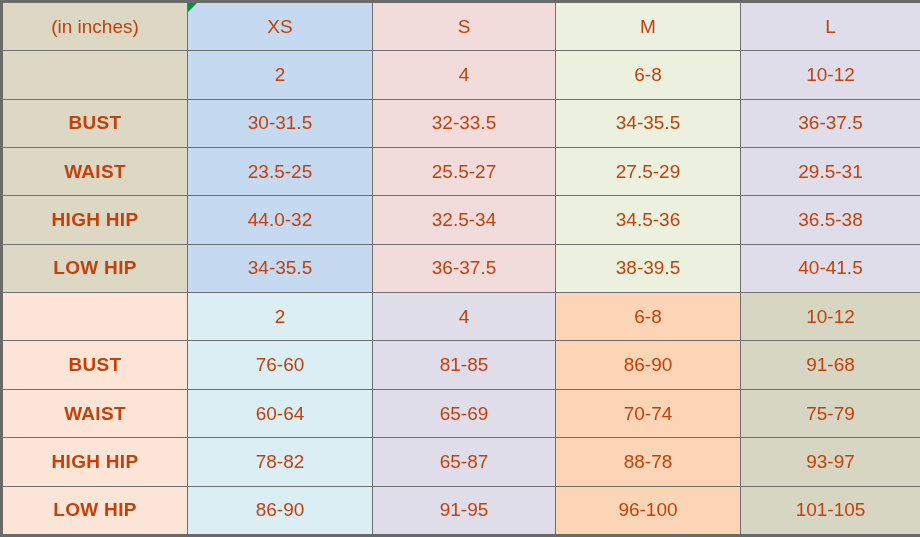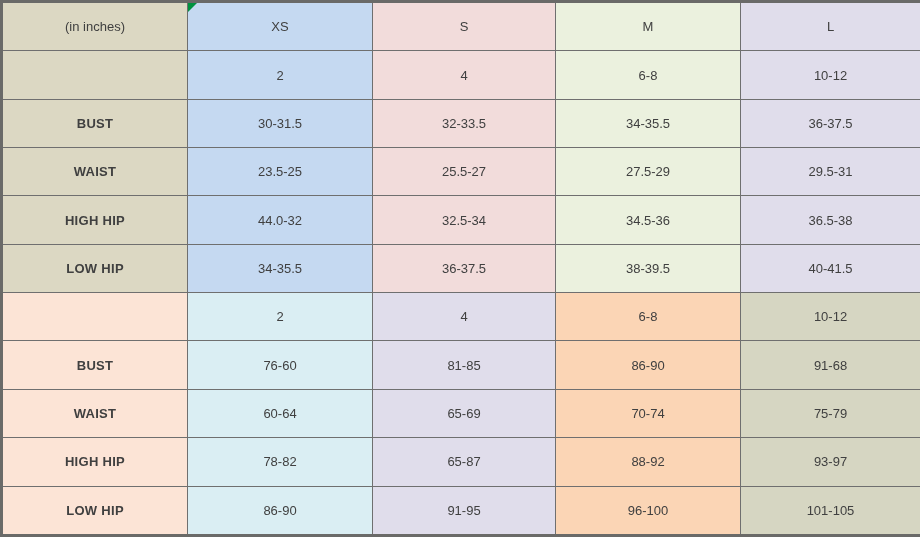--- a/index.html
+++ b/index.html
@@ -24,22 +24,22 @@
   #size-chart col.c-xs    { width: 185px; }
   #size-chart col.c-s     { width: 183px; }
   #size-chart col.c-m     { width: 185px; }
   #size-chart col.c-l     { width: 181px; }
 
   #size-chart td {
     height: 44px;
     padding: 0 4px;
     text-align: center;
     vertical-align: middle;
-    font-size: 13px;
-    color: #404040;
+    font-size: 19px;
+    color: #c2410c;
     border: 1px solid #6f6f6f;
     position: relative;
     overflow: hidden;
     white-space: nowrap;
   }
 
   
   #size-chart tr.row-top td { border-top: 3px solid #6a6a68; }
   #size-chart tr.row-bottom td { border-bottom: 3px solid #6a6a68; }
   #size-chart td.col-first { border-left: 3px solid #6a6a68; }
@@ -163,21 +163,21 @@
       <td class="bg-cm-xs">60-64</td>
       <td class="bg-cm-s">65-69</td>
       <td class="bg-cm-m">70-74</td>
       <td class="bg-cm-l col-last">75-79</td>
     </tr>
 
     <tr>
       <td class="bg-cm-label col-first measure-name">HIGH HIP</td>
       <td class="bg-cm-xs">78-82</td>
       <td class="bg-cm-s">65-87</td>
-      <td class="bg-cm-m">88-92</td>
+      <td class="bg-cm-m">88-78</td>
       <td class="bg-cm-l col-last">93-97</td>
     </tr>
 
     <tr class="row-bottom">
       <td class="bg-cm-label col-first measure-name">LOW HIP</td>
       <td class="bg-cm-xs">86-90</td>
       <td class="bg-cm-s">91-95</td>
       <td class="bg-cm-m">96-100</td>
       <td class="bg-cm-l col-last">101-105</td>
     </tr>

